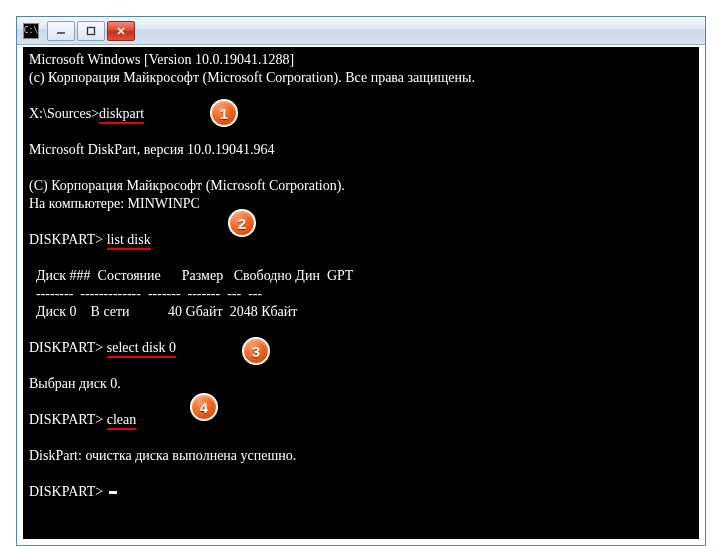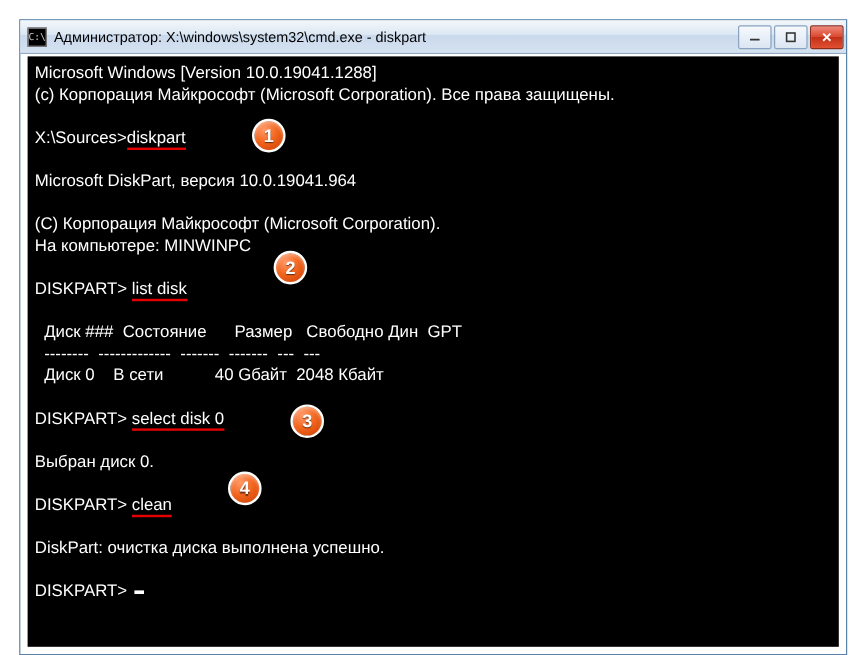--- a/index.html
+++ b/index.html
@@ -56,21 +56,21 @@
   .win-btn.close {
     background: linear-gradient(to bottom,#f08a7d,#d9452b 50%,#c13117 51%,#e25033);
     border-color:#8d2d1b; color:#fff; font-weight:bold;
   }
   .win-btn svg { display:block; }
   .console {
     position: absolute;
     left: 6px; right: 6px; top: 30px; bottom: 6px;
     background: #000;
     color: #fff;
-    font-family: Liberation Sans, sans-serif;
+    font-family: Liberation Serif, serif;
     font-size: 14px;
     line-height: 18px;
     padding: 4px 6px;
     overflow: hidden;
     white-space: pre;
   }
   .cmd-ul {
     border-bottom: 2px solid #e60000;
     padding-bottom: 1px;
   }
@@ -93,21 +93,20 @@
     margin-left:2px; position:relative; top:-2px;
   }
 </style>
 </head>
 <body>
 
 <div class="window">
 
   <div class="titlebar">
     <span class="icon">C:\</span>
-    <span class="title">Администратор: X:\windows\system32\cmd.exe - diskpart</span>
     <div class="win-btns">
       <span class="win-btn">
         <svg width="10" height="10" viewBox="0 0 10 10">
             <line x1="1" y1="7" x2="9" y2="7" stroke="#333" stroke-width="1.5"></line>
           </svg>
       </span>
       <span class="win-btn">
         <svg width="10" height="10" viewBox="0 0 10 10">
             <rect x="1.5" y="1.5" width="7" height="7" fill="none" stroke="#333" stroke-width="1.3"></rect>
           </svg>

